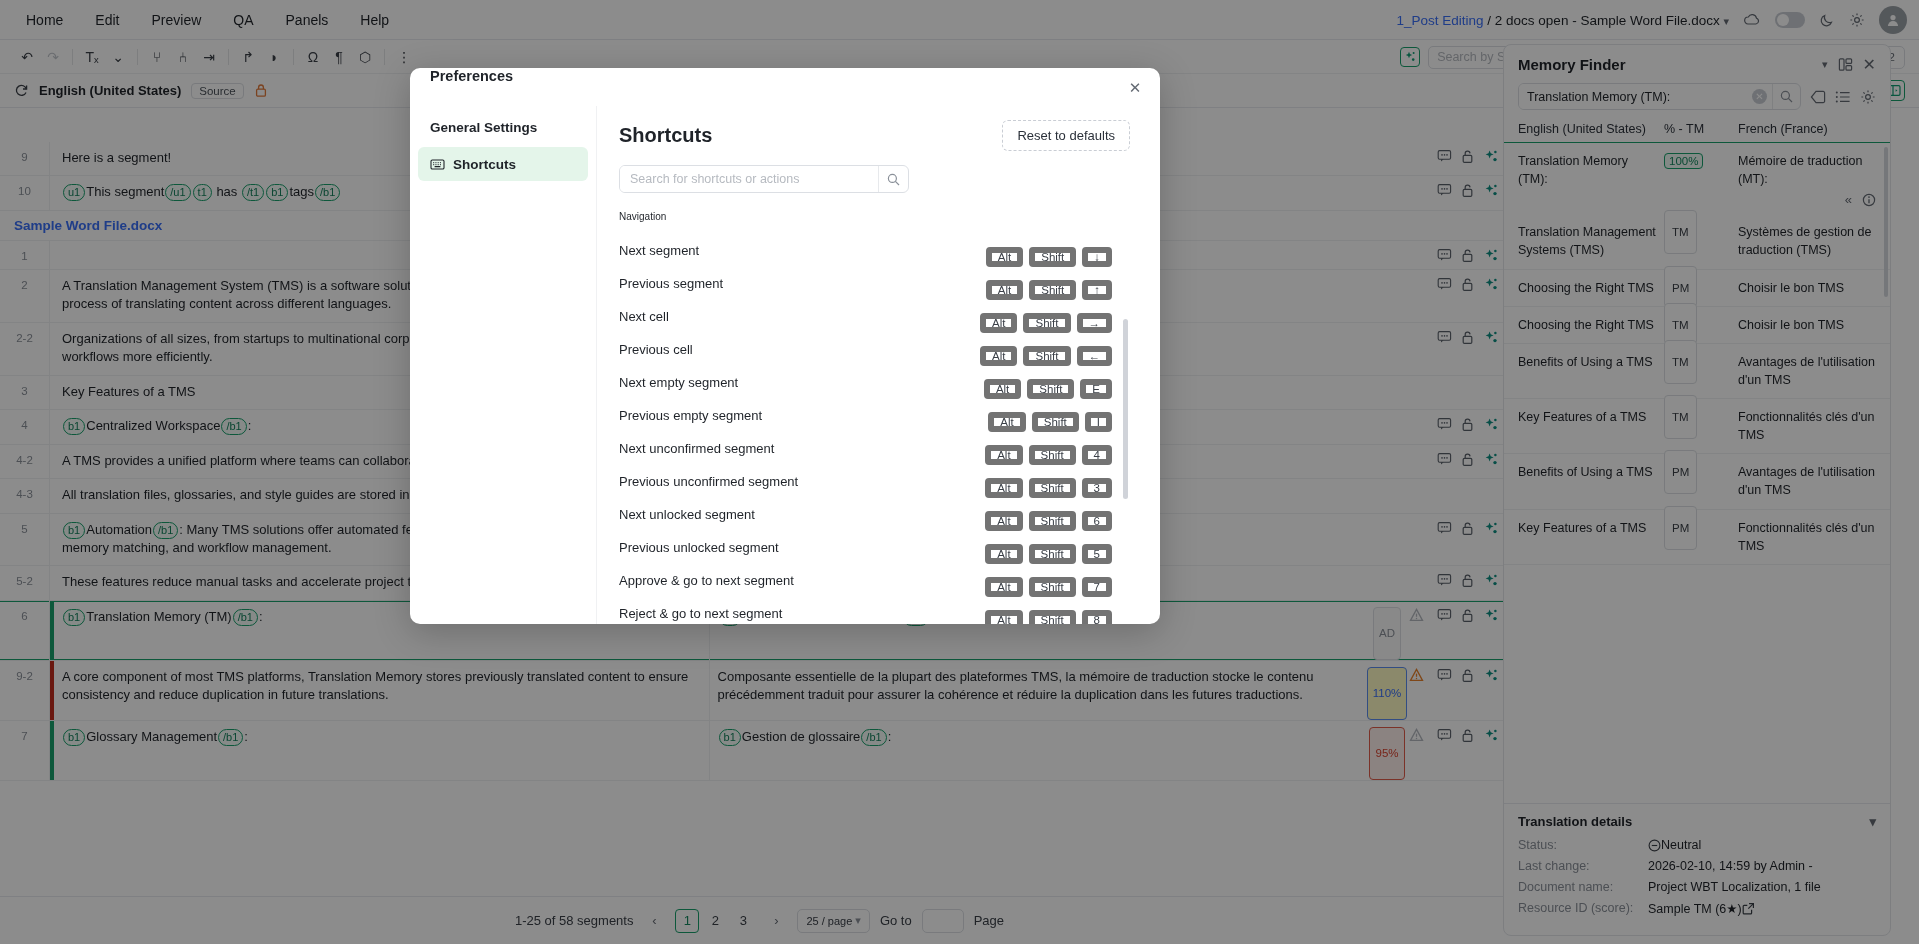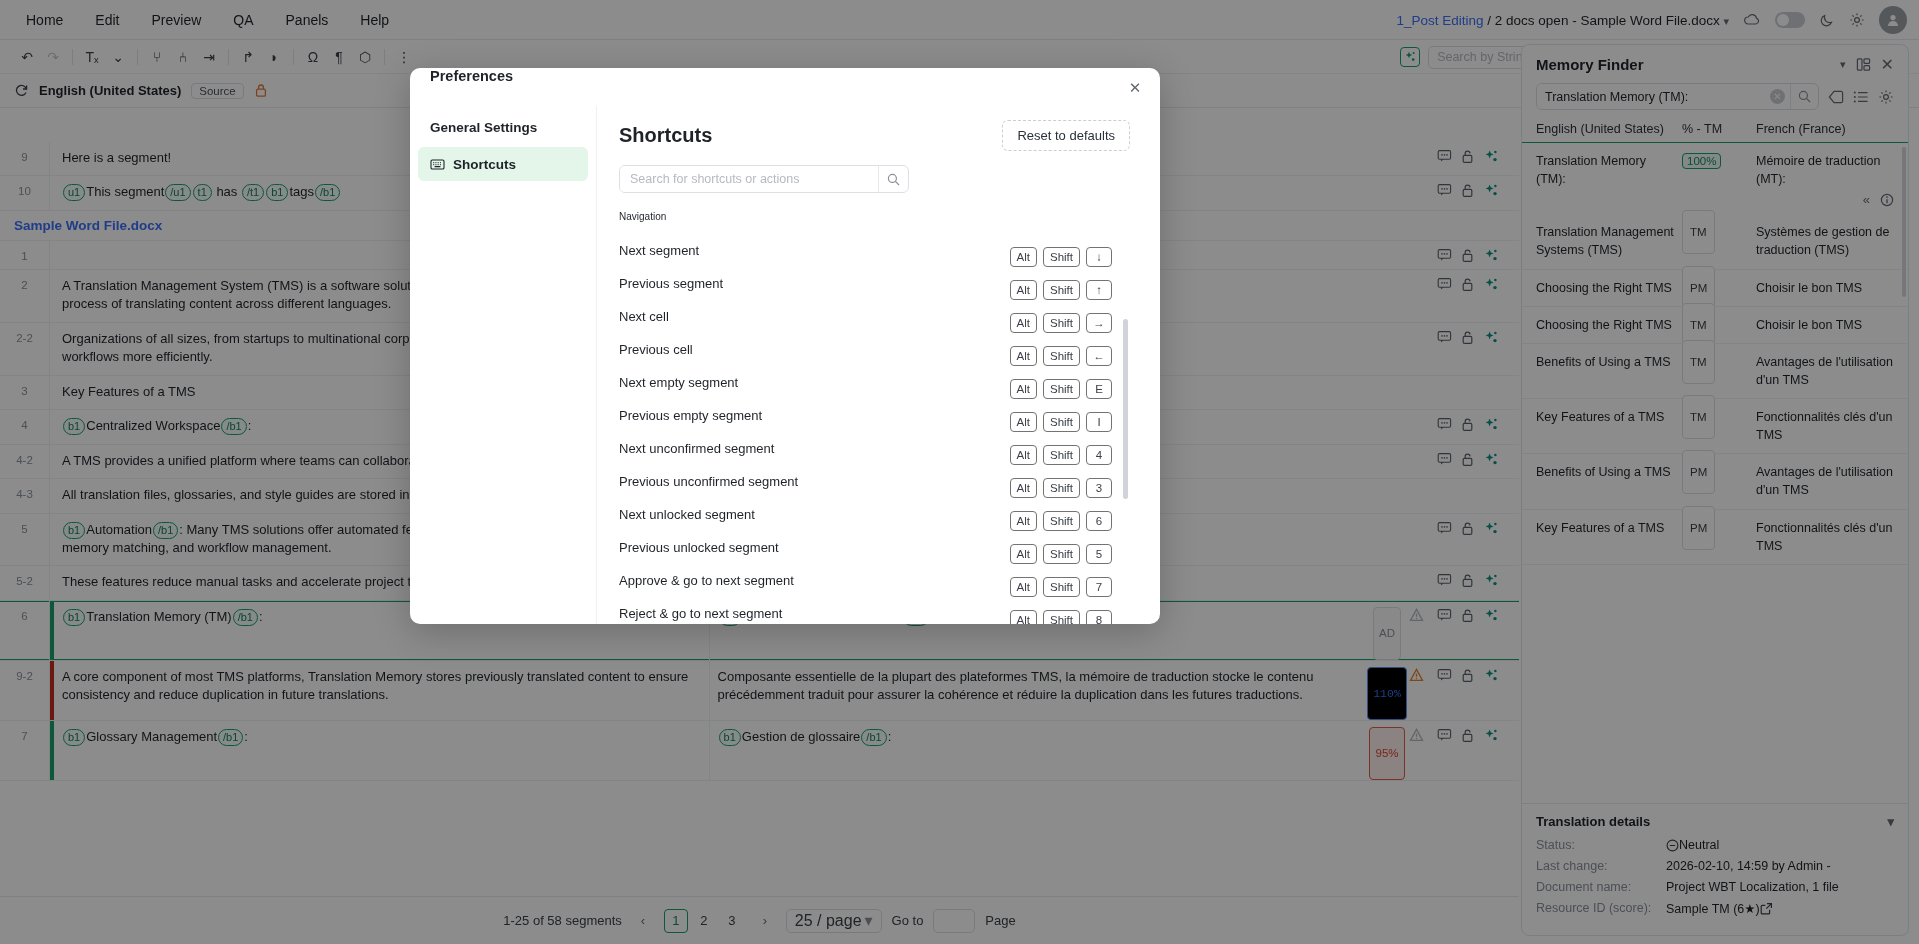--- a/index.html
+++ b/index.html
@@ -119,21 +119,21 @@
     background:#fff; padding:7px 0 7px 14px; font-weight:bold; color:#3a6ff7; font-size:13.5px;
     border-bottom:1px solid #eef0f3;
   }
   .tag {
     display:inline-block; border:1px solid #18a06c; color:#14805c; border-radius:9px;
     padding:0 4px; font-size:11px; line-height:15px; margin:0 1px; background:#f4fbf7;
   }
   .score {
     border-radius:4px; padding:18px 5px; font-size:11.5px; line-height:15px; font-weight:500;
   }
-  .score.blue  { border:1px solid #5b8def; color:#3a6ff7; background:#000000;font-family:Liberation Mono, monospace; }
+  .score.blue  { border:1px solid #5b8def; color:#3a6ff7; background:#fef9c3; }
   .score.red   { border:1px solid #e05c4a; color:#d9442f; background:#fdeeec; }
   .score.grey  { border:1px solid #dcdfe4; color:#8a9099; background:#fafafa; }
   .bar-green { background:#18a06c; }
   .bar-red   { background:#c22d1e; }
   .warn-orange { color:#e8822c; }
   .warn-grey   { color:#b4b9c0; }
   .row-sel { box-shadow: inset 0 1px 0 #18a06c, inset 0 -1px 0 #18a06c; }
 
   
   .pager {
@@ -141,27 +141,27 @@
     display:flex; align-items:center; justify-content:center; gap:10px;
     border-top:1px solid #e8eaee; background:#fff; font-size:13px; color:#3b4048;
   }
   .pg-btn { width:22px; height:22px; display:flex; align-items:center; justify-content:center;
             border-radius:4px; cursor:pointer; color:#646a73; }
   .pg-num { width:24px; height:24px; display:flex; align-items:center; justify-content:center;
             border-radius:4px; cursor:pointer; }
   .pg-num.active { border:1px solid #18a06c; color:#15885f; }
   .pg-select {
     display:flex; align-items:center; gap:3px; border:1px solid #dcdfe4; border-radius:5px;
-    height:24px; padding:0 8px; cursor:pointer; font-size:16px;
+    height:24px; padding:0 8px; cursor:pointer; font-size:11px;
   }
   .pg-input { width:42px; height:24px; border:1px solid #dcdfe4; border-radius:5px; }
 
   
   .rightpanel {
-    position:absolute; right:10px; top:44px; bottom:8px; width:388px;
+    position:absolute; right:28px; top:44px; bottom:8px; width:388px;
     background:#fff; border:1px solid #e4e6ea; border-radius:8px; overflow:hidden;
     display:flex; flex-direction:column;
   }
   .rp-head {
     height:38px; display:flex; align-items:center; padding:0 14px; gap:10px; flex:0 0 auto;
   }
   .rp-title { font-size:15px; font-weight:bold; flex:1; }
   .rp-search {
     margin:0 14px 8px 14px; display:flex; align-items:center; gap:9px; flex:0 0 auto;
   }
@@ -255,21 +255,21 @@
     border-left:1px solid #e7e9ec; color:#8a9099; cursor:pointer; font-size:12px;
   }
   .sc-listwrap { flex:1 1 auto; overflow:hidden; position:relative; padding-right:18px; }
   .sc-group { font-size:10px; font-weight:normal; margin:2px 0 12px 0; }
   .sc-row {
     display:flex; align-items:center; height:33px; font-size:13px;
   }
   .sc-label { flex:1; }
   .sc-keys { display:flex; gap:6px; align-items:center; }
   .kbd {
-    min-width:26px; height:20px; padding:0 6px; border:1px solid #737373; border-radius:4px;
+    min-width:26px; height:20px; padding:0 6px; border:6px solid #737373; border-radius:4px;
     display:flex; align-items:center; justify-content:center; font-size:11.5px; color:#3b4048;
     background:#fff; cursor:pointer;margin-top:12px;
   }
   .sc-track {
     position:absolute; right:2px; top:110px; width:5px; height:180px; border-radius:3px; background:#d0d3d9;
   }
   svg { display:block; }
 </style>
 </head>
 <body>

